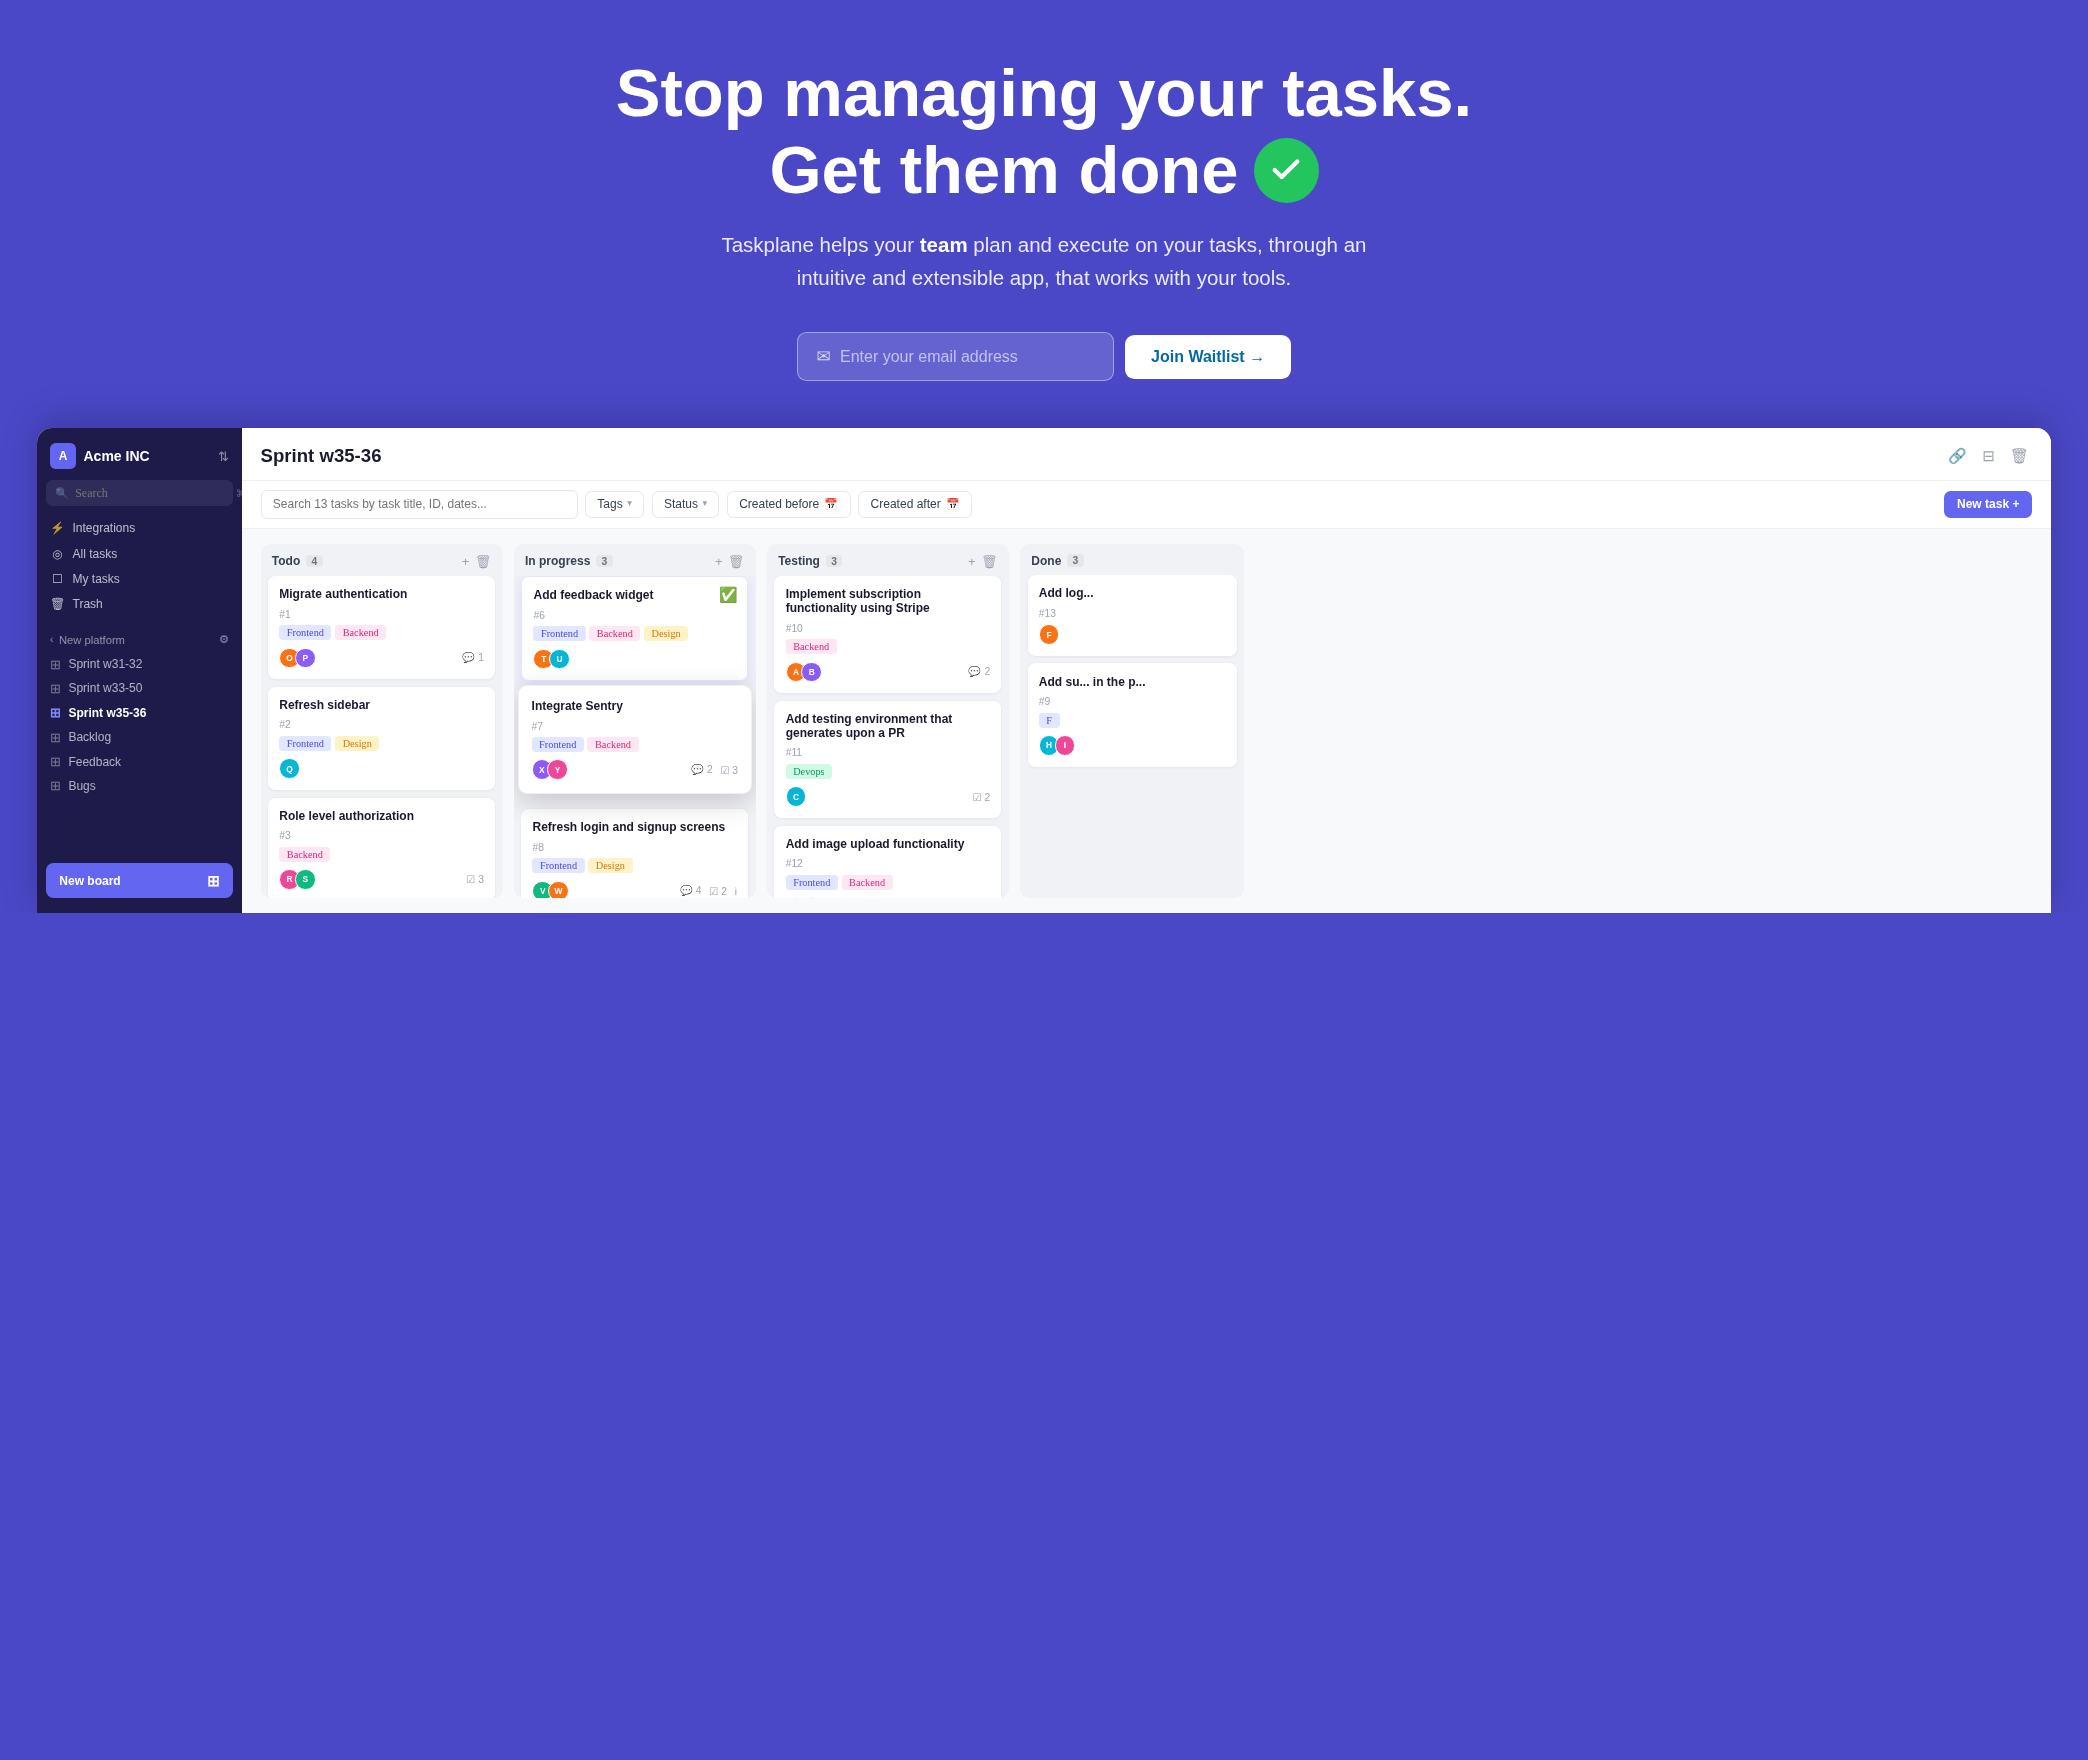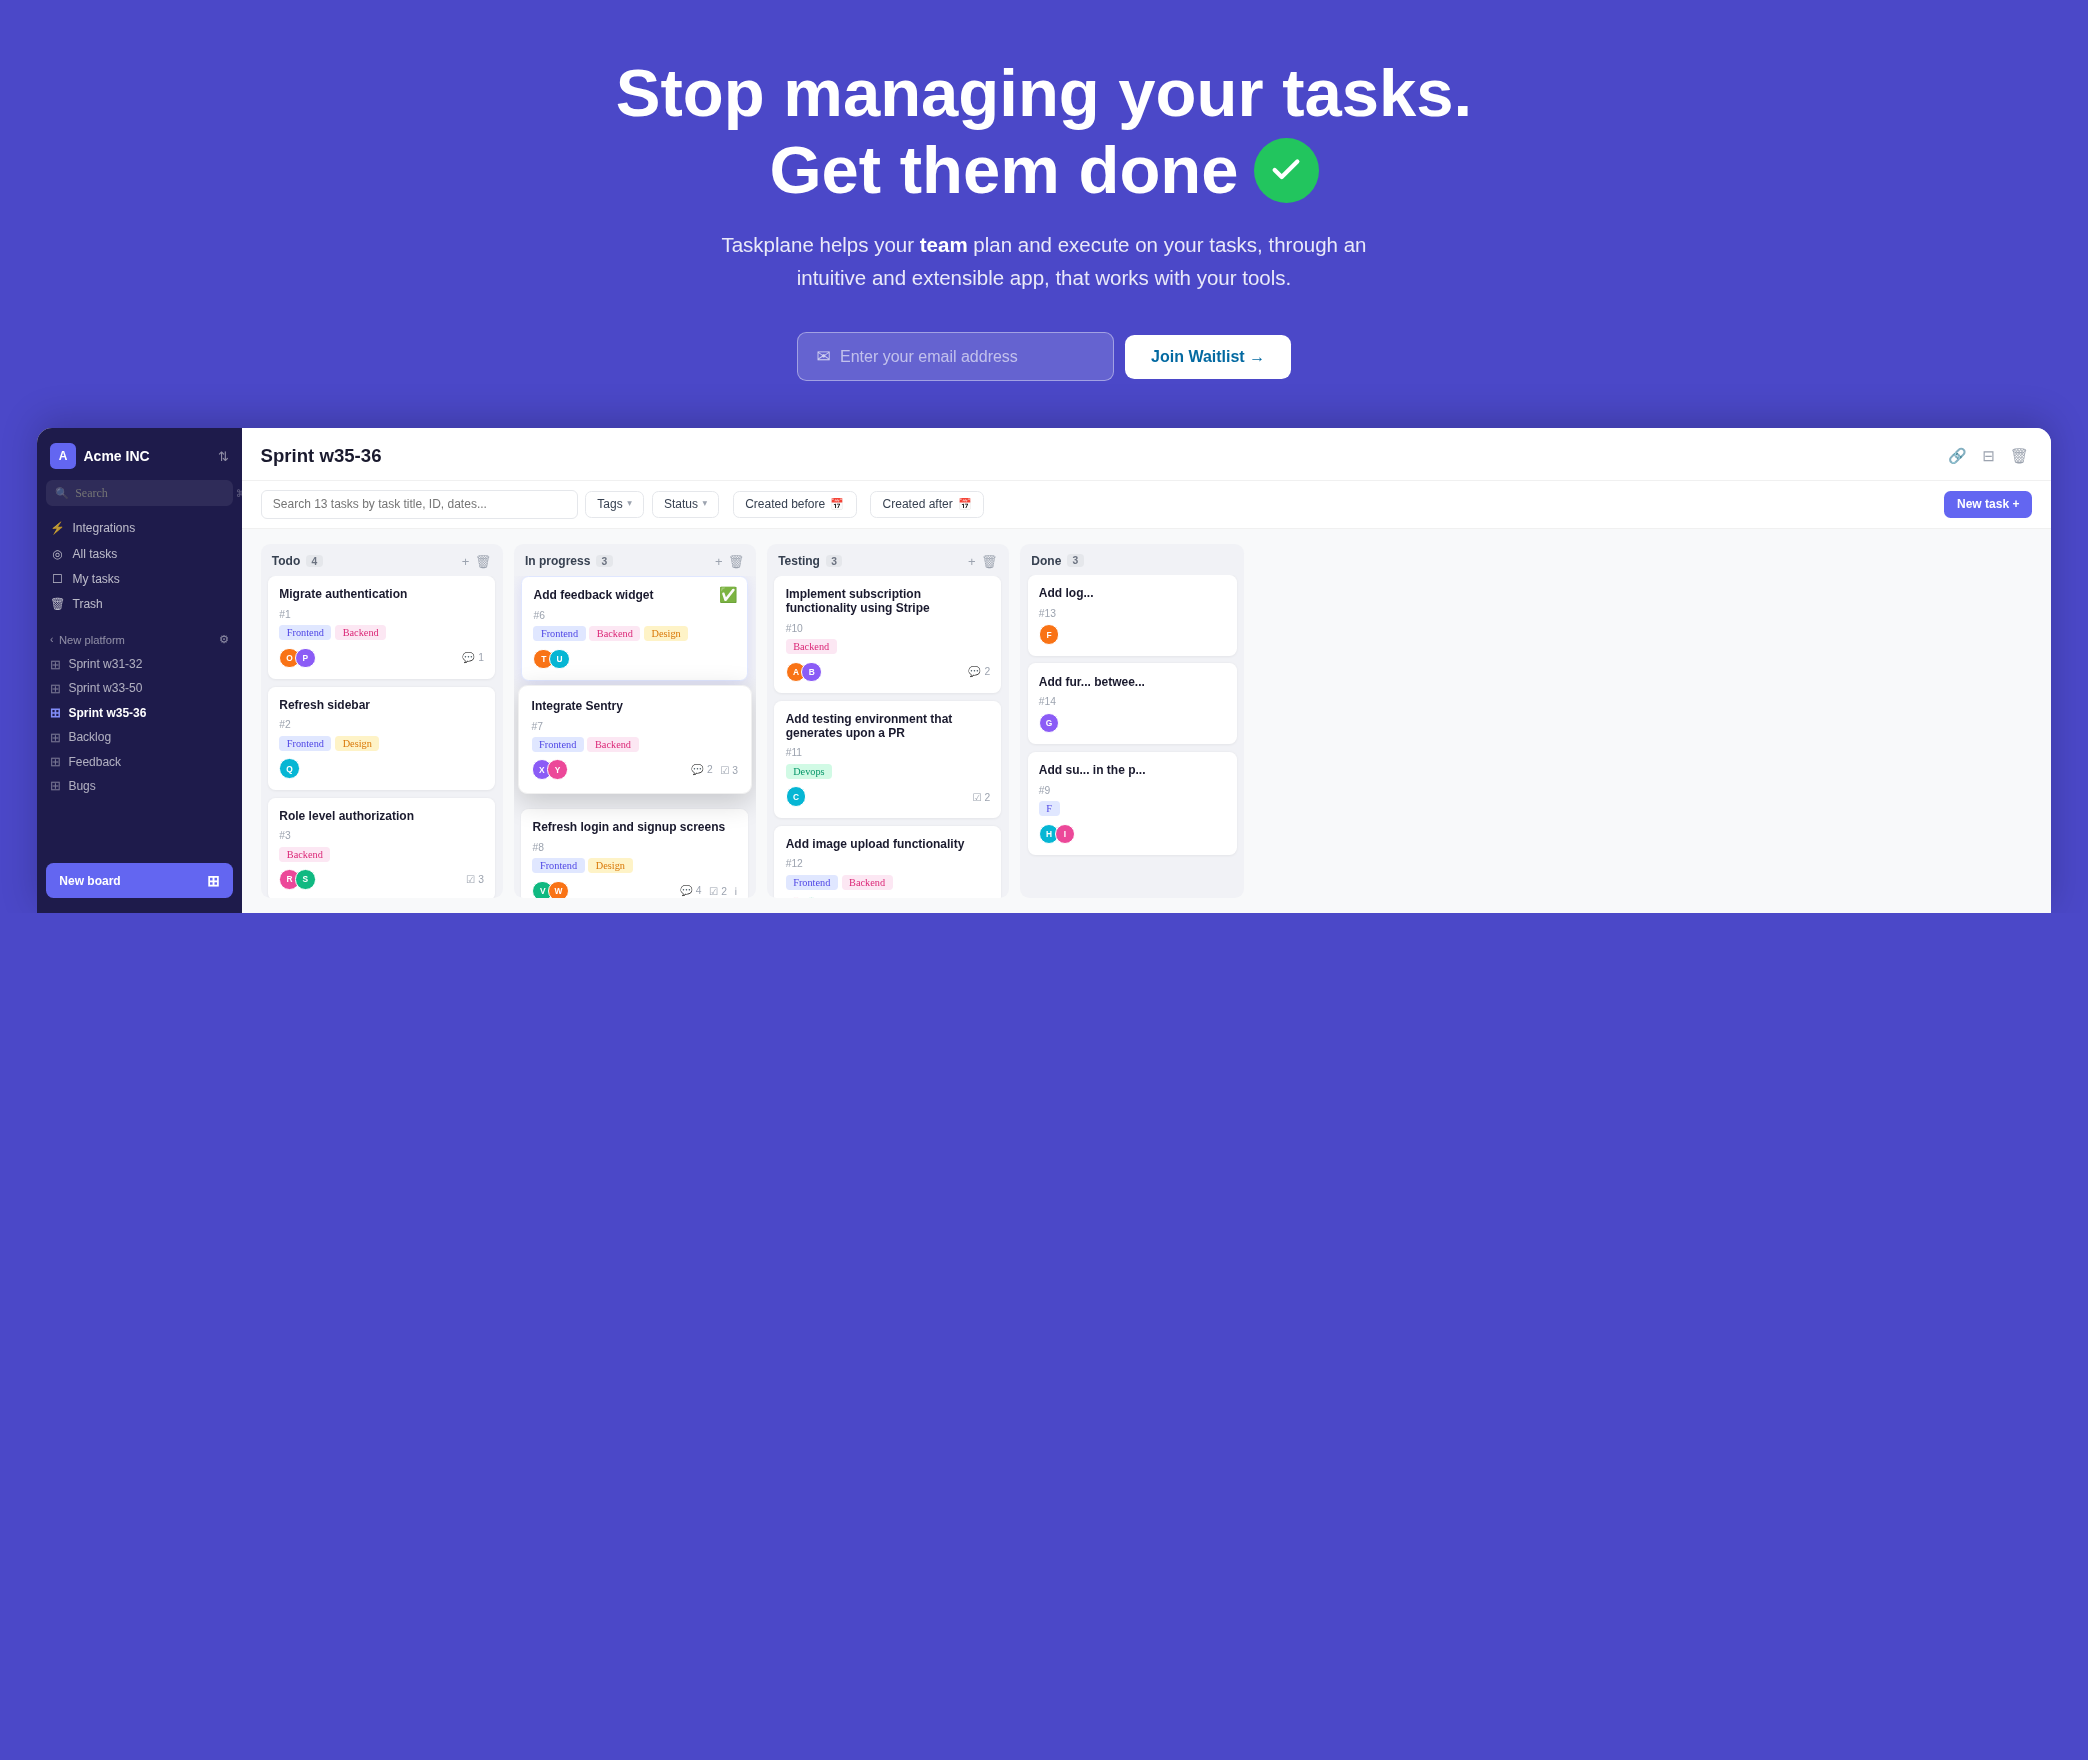--- a/index.html
+++ b/index.html
@@ -273,21 +273,20 @@
       display: flex;
       align-items: center;
       gap: 5.6px;
       border: 0.9px solid #e5e7eb;
       border-radius: 6.5px;
       padding: 5.6px 11.2px;
       font-size: 12px;
       color: #374151;
       background: white;
       cursor: pointer;
-      margin-left: 6px;
     }
     .new-task-btn {
       background: #6366f1;
       color: white;
       border: none;
       border-radius: 6.5px;
       padding: 6.5px 13px;
       font-size: 12px;
       font-weight: 600;
       cursor: pointer;
@@ -736,29 +735,20 @@
           <div class="card" style="overflow:hidden;">
             <div class="card-title" style="white-space:nowrap;overflow:hidden;text-overflow:ellipsis;">Add log...</div>
             <div class="card-id">#13</div>
             <div class="card-footer">
               <div class="avatars">
                 <div class="avatar av1">F</div>
               </div>
             </div>
           </div>
           <div class="card" style="overflow:hidden;">
-            <div class="card-title" style="white-space:nowrap;overflow:hidden;text-overflow:ellipsis;">Add fur... betwee...</div>
-            <div class="card-id">#14</div>
-            <div class="card-footer">
-              <div class="avatars">
-                <div class="avatar av2">G</div>
-              </div>
-            </div>
-          </div>
-          <div class="card" style="overflow:hidden;">
             <div class="card-title" style="white-space:nowrap;overflow:hidden;text-overflow:ellipsis;">Add su... in the p...</div>
             <div class="card-id">#9</div>
             <div class="card-tags">
               <span class="tag tag-frontend">F</span>
             </div>
             <div class="card-footer">
               <div class="avatars">
                 <div class="avatar av3">H</div>
                 <div class="avatar av4">I</div>
               </div>

